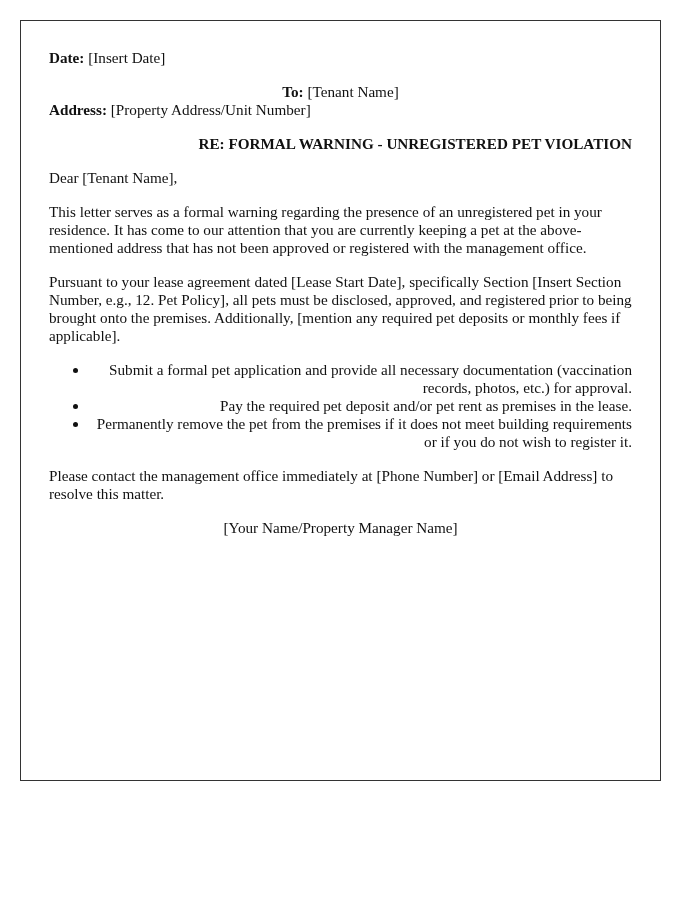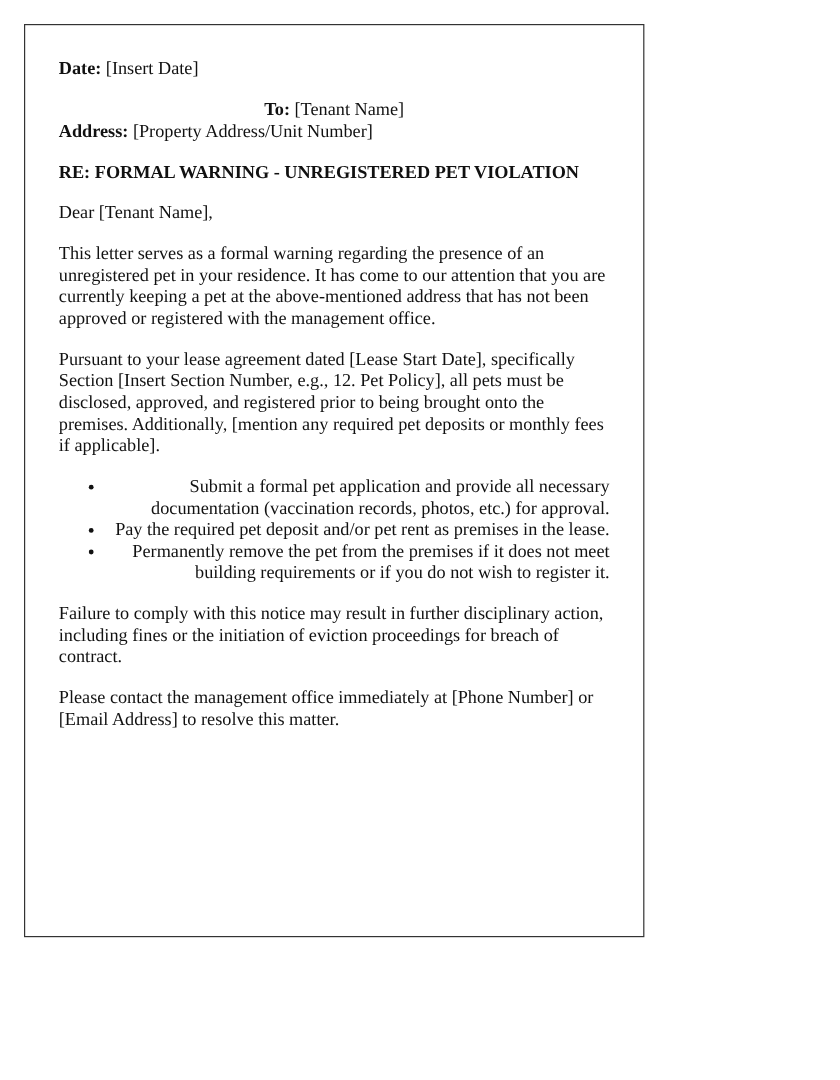--- a/index.html
+++ b/index.html
@@ -11,41 +11,42 @@
       width: 700px;
       height: 900px;
       position: relative;
       font-family: "Liberation Serif", "DejaVu Serif", serif;
       color: #111111;
     }
     .letter {
       position: absolute;
       left: 20px;
       top: 20px;
-      width: 517px;
+      width: 641px;
       height: 761px;
       box-sizing: border-box;
       border: 1px solid #333333;
       padding: 28px 28px 0 28px;
       font-size: 15.2px;
       line-height: 18px;
     }
     .letter p {
       margin: 0 0 16px 0;
     }
     .letter p.tight {
       margin: 0;
       text-align: center;
     }
     .letter strong {
       font-weight: bold;
     }
     .re-line {
       font-weight: bold;
       margin: 0 0 16px 0;
+      text-align: right;
     }
     ul.actions {
       margin: 0 0 16px 0;
       padding-left: 40px;
       text-align: right;
     }
     ul.actions li {
       margin: 0;
     }
   </style>
@@ -76,19 +77,19 @@
 
   <p>Pursuant to your lease agreement dated [Lease Start Date], specifically Section [Insert Section Number, e.g., 12. Pet Policy], all pets must be disclosed, approved, and registered prior to being brought onto the premises. Additionally, [mention any required pet deposits or monthly fees if applicable].</p>
 
 
   <ul class="actions">
     <li>Submit a formal pet application and provide all necessary documentation (vaccination records, photos, etc.) for approval.</li>
     <li>Pay the required pet deposit and/or pet rent as premises in the lease.</li>
     <li>Permanently remove the pet from the premises if it does not meet building requirements or if you do not wish to register it.</li>
   </ul>
 
-  <p>Failure to comply with this notice may result in further disciplinary action, including fines or the initiation of eviction proceedings for breach of contract.</p>
 
   <p>Please contact the management office immediately at [Phone Number] or [Email Address] to resolve this matter.</p>
 
 
+  <p class="tight">[Your Name/Property Manager Name]</p>
 
 </div>
 
 </body></html>

